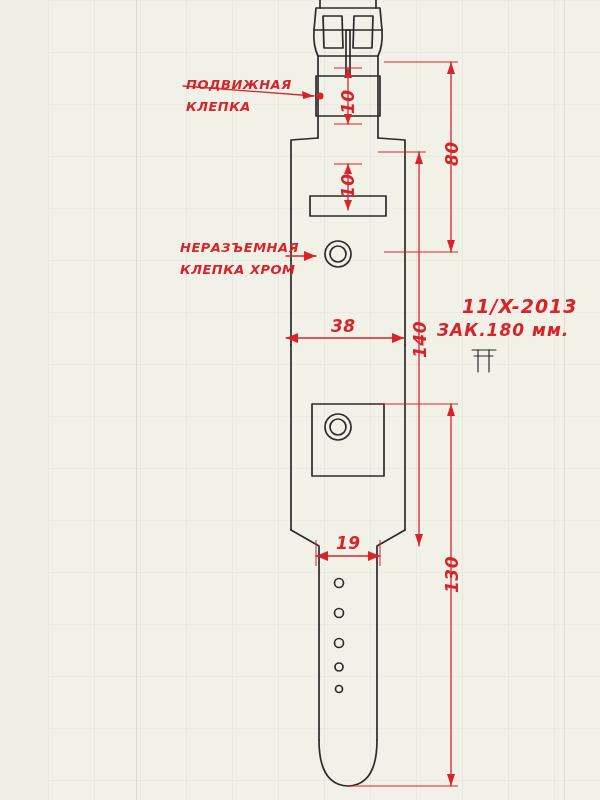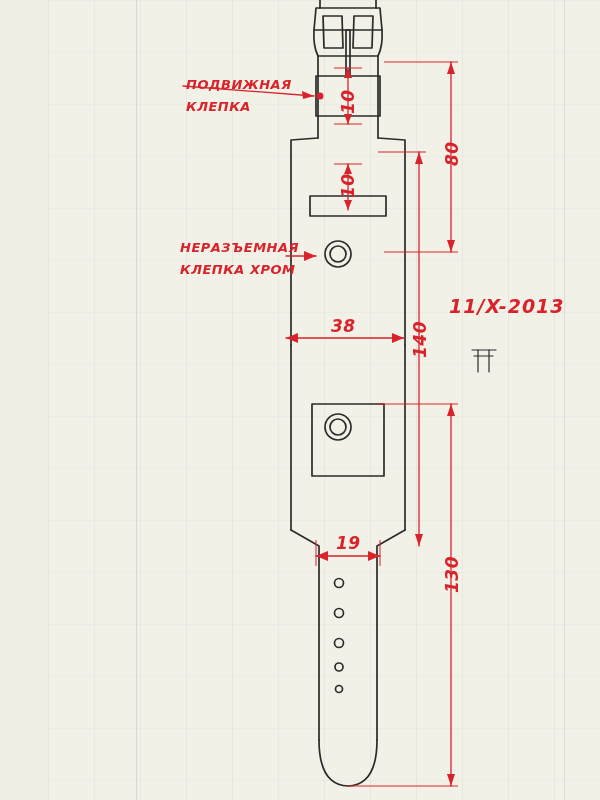--- a/index.html
+++ b/index.html
@@ -236,21 +236,22 @@
     </g>
 
   </svg>
 
   <div class="label note" style="left:138px; top:76px;">ПОДВИЖНАЯ</div>
   <div class="label note" style="left:138px; top:98px;">КЛЕПКА</div>
 
   <div class="label note" style="left:132px; top:239px;">НЕРАЗЪЕМНАЯ</div>
   <div class="label note" style="left:132px; top:261px;">КЛЕПКА ХРОМ</div>
 
-  <div class="label stamp" style="left:401px; top:295px;">11/X-2013</div>
+  <div class="label stamp" style="left:414px; top:295px;">11/X-2013</div>
+  <div class="label stamp" style="left:389px; top:320px; font-size:17px;">ЗАК.180 мм.</div>
 
   <div class="label dim dim-rot" style="left:290px; top:84px; transform:rotate(-90deg) translate(-30px,0);">10</div>
 
   <div class="label dim dim-rot" style="left:290px; top:172px; transform:rotate(-90deg) translate(-26px,0);">10</div>
 
   <div class="label dim" style="left:283px; top:316px;">38</div>
 
   <div class="label dim dim-rot" style="left:394px; top:144px; transform:rotate(-90deg) translate(-22px,0);">80</div>
 
   <div class="label dim dim-rot" style="left:362px; top:330px; transform:rotate(-90deg) translate(-28px,0);">140</div>

